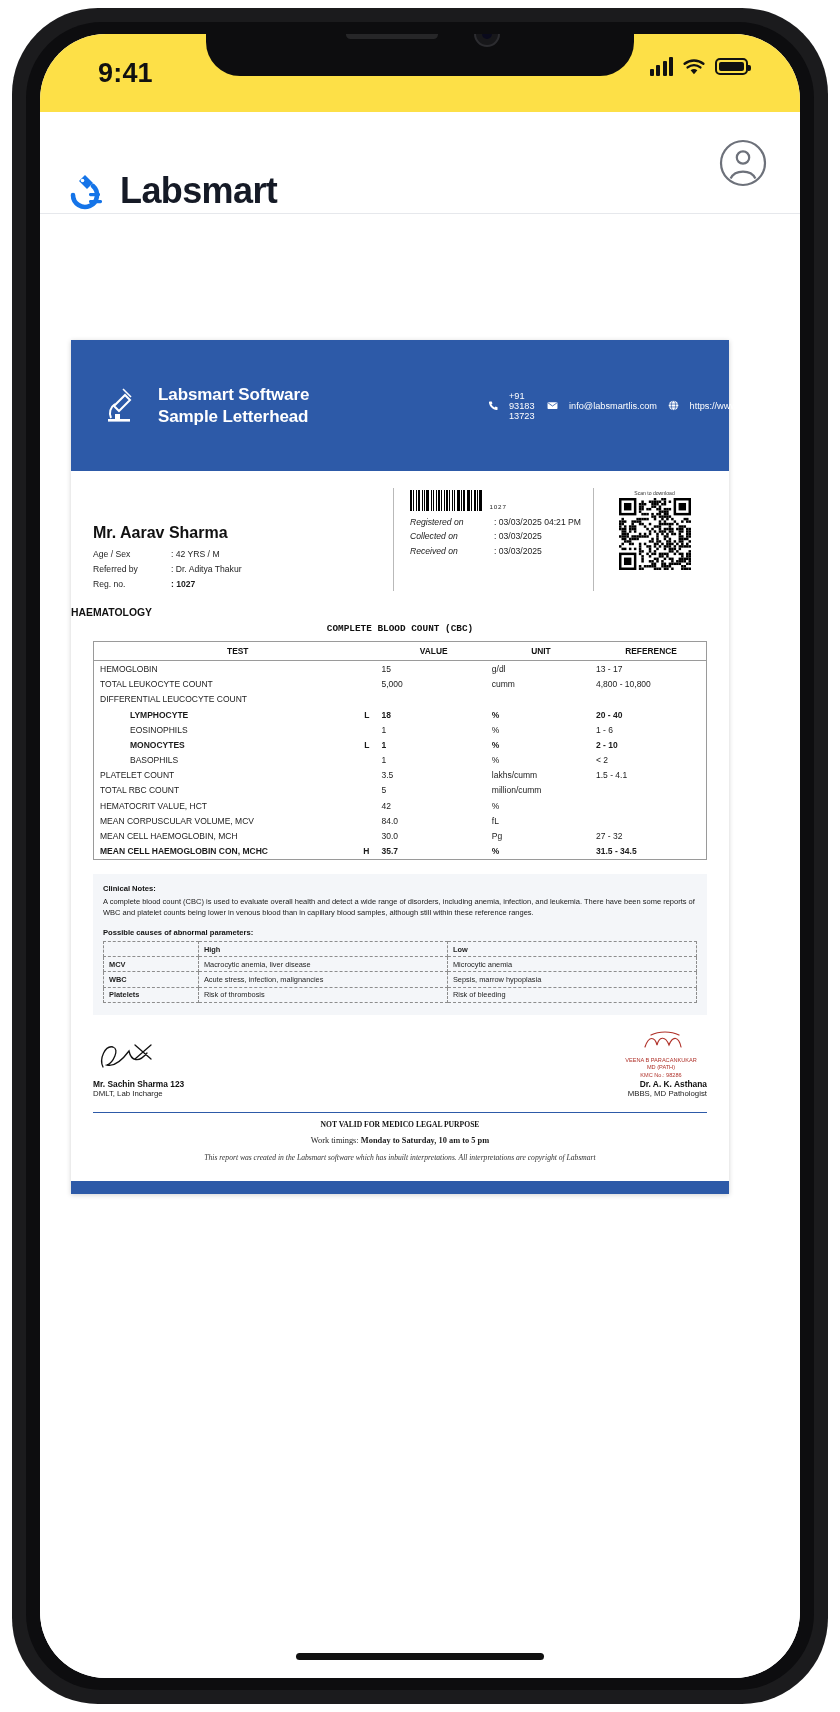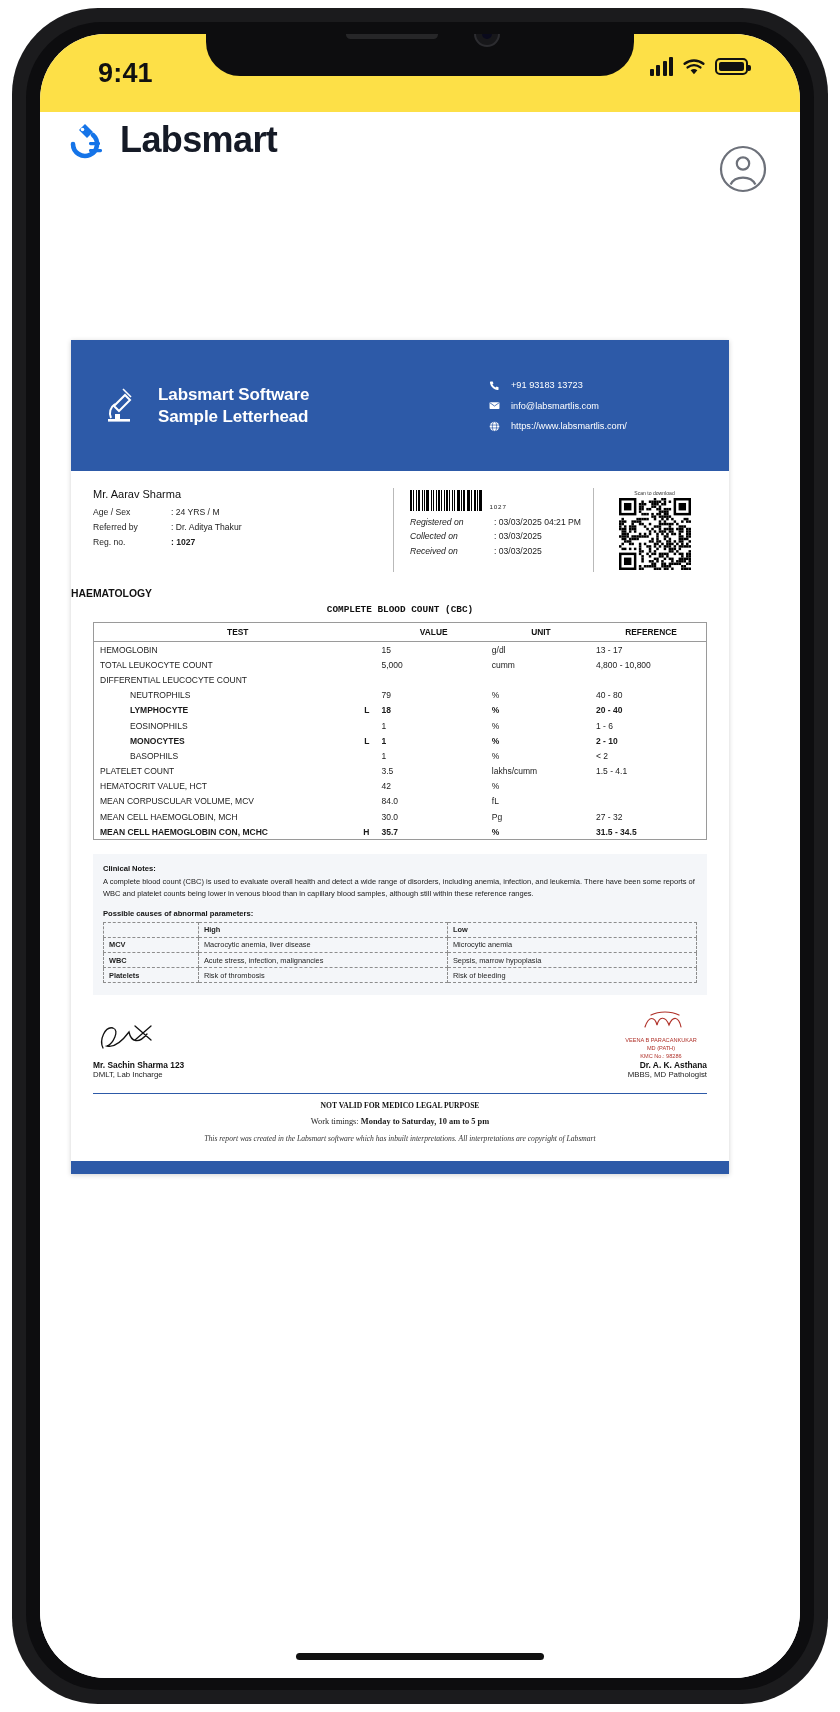--- a/index.html
+++ b/index.html
@@ -85,25 +85,25 @@
     position: relative; padding: 2px;
   }
   .batt::after {
     content: ""; position: absolute; right: -5px; top: 5px;
     width: 3px; height: 6px; background: #111; border-radius: 0 2px 2px 0;
   }
   .batt span { display: block; width: 100%; height: 100%; background: #111; border-radius: 2px; }
 
   
   .appbar {
-    position: absolute; left: 0; top: 84px;
+    position: absolute; left: 0; top: 78px;
     width: 760px; height: 102px;
     background: #ffffff;
     border-bottom: 1px solid #e6e8ec;
-    display: flex; align-items: flex-start;
+    display: flex; align-items: flex-end;
   }
   .brand { display: flex; align-items: center; gap: 13px; margin-left: 25px; }
   .brand-name {
     font-size: 36px; font-weight: 700; color: #151a26; letter-spacing: -0.6px;
   }
   .avatar-btn { position: absolute; right: 32px; top: 26px; }
 
   
   .content {
     position: absolute; left: 0; top: 180px;
@@ -124,30 +124,30 @@
   }
 
   
   .letterhead {
     background: #2d5aa8; color: #fff;
     height: 131px; display: flex; align-items: center;
     padding: 0 26px 0 30px;
   }
   .lh-left { display: flex; align-items: center; gap: 17px; flex: 1; }
   .lh-title { font-size: 17px; line-height: 1.28; font-weight: 600; letter-spacing: -0.1px; }
-  .lh-right { display: flex; flex-direction: column; gap: 9.5px; width: 215px; }
+  .lh-right { display: flex; flex-direction: row; gap: 9.5px; width: 215px; }
   .lh-row { display: flex; align-items: center; gap: 10px; font-size: 9.2px; }
   .lh-row .ic { width: 13px; display: flex; justify-content: center; }
 
   
   .patient {
     display: flex; padding: 17px 22px 12px 22px;
   }
   .pt-left { width: 300px; }
-  .pt-name { font-size: 11px; font-weight: 400; margin-bottom: 5px; color: #111; }
+  .pt-name { font-size: 16px; font-weight: 700; margin-bottom: 5px; color: #111; margin-top: 36px; }
   .pt-row { display: flex; font-size: 8.6px; line-height: 1.72; color: #1d1d1d; }
   .pt-k { width: 78px; }
   .pt-v { }
   .pt-v.b { font-weight: 700; }
   .pt-mid {
     flex: 1; border-left: 1px solid #b9b9b9; border-right: 1px solid #b9b9b9;
     padding: 2px 10px 2px 16px; margin-right: 8px;
   }
   .barcode { display: flex; align-items: flex-end; gap: 7px; margin-bottom: 4px; }
   .bc-bars { display: flex; align-items: flex-end; gap: 1.4px; height: 21px; }
@@ -319,21 +319,21 @@
               <span>https://www.labsmartlis.com/</span>
             </div>
           </div>
         </div>
 
         <div class="patient">
           <div class="pt-left">
             <div class="pt-name">Mr. Aarav Sharma</div>
             <div class="pt-row">
               <span class="pt-k">Age / Sex</span>
-              <span class="pt-v">: 24 YRS / M</span>
+              <span class="pt-v">: 42 YRS / M</span>
             </div>
             <div class="pt-row">
               <span class="pt-k">Referred by</span>
               <span class="pt-v">: Dr. Aditya Thakur</span>
             </div>
             <div class="pt-row">
               <span class="pt-k">Reg. no.</span>
               <span class="pt-v b">: 1027</span>
             </div>
           </div>
@@ -752,27 +752,20 @@
                   <td class="c-ref">4,800 - 10,800</td>
                 </tr>
                 <tr>
                   <td class="c-test">DIFFERENTIAL LEUCOCYTE COUNT</td>
                   <td class="c-flag"></td>
                   <td class="c-val"></td>
                   <td class="c-unit"></td>
                   <td class="c-ref"></td>
                 </tr>
                 <tr>
-                  <td class="c-test ind1">NEUTROPHILS</td>
-                  <td class="c-flag"></td>
-                  <td class="c-val">79</td>
-                  <td class="c-unit">%</td>
-                  <td class="c-ref">40 - 80</td>
-                </tr>
-                <tr>
                   <td class="c-test bold ind1">LYMPHOCYTE</td>
                   <td class="c-flag hi">L</td>
                   <td class="c-val hi">18</td>
                   <td class="c-unit bold">%</td>
                   <td class="c-ref bold">20 - 40</td>
                 </tr>
                 <tr>
                   <td class="c-test ind1">EOSINOPHILS</td>
                   <td class="c-flag"></td>
                   <td class="c-val">1</td>
@@ -792,20 +785,27 @@
                   <td class="c-val">1</td>
                   <td class="c-unit">%</td>
                   <td class="c-ref">&lt; 2</td>
                 </tr>
                 <tr>
                   <td class="c-test">PLATELET COUNT</td>
                   <td class="c-flag"></td>
                   <td class="c-val">3.5</td>
                   <td class="c-unit">lakhs/cumm</td>
                   <td class="c-ref">1.5 - 4.1</td>
+                </tr>
+                <tr>
+                  <td class="c-test">TOTAL RBC COUNT</td>
+                  <td class="c-flag"></td>
+                  <td class="c-val">5</td>
+                  <td class="c-unit">million/cumm</td>
+                  <td class="c-ref"></td>
                 </tr>
                 <tr>
                   <td class="c-test">HEMATOCRIT VALUE, HCT</td>
                   <td class="c-flag"></td>
                   <td class="c-val">42</td>
                   <td class="c-unit">%</td>
                   <td class="c-ref"></td>
                 </tr>
                 <tr>
                   <td class="c-test">MEAN CORPUSCULAR VOLUME, MCV</td>

